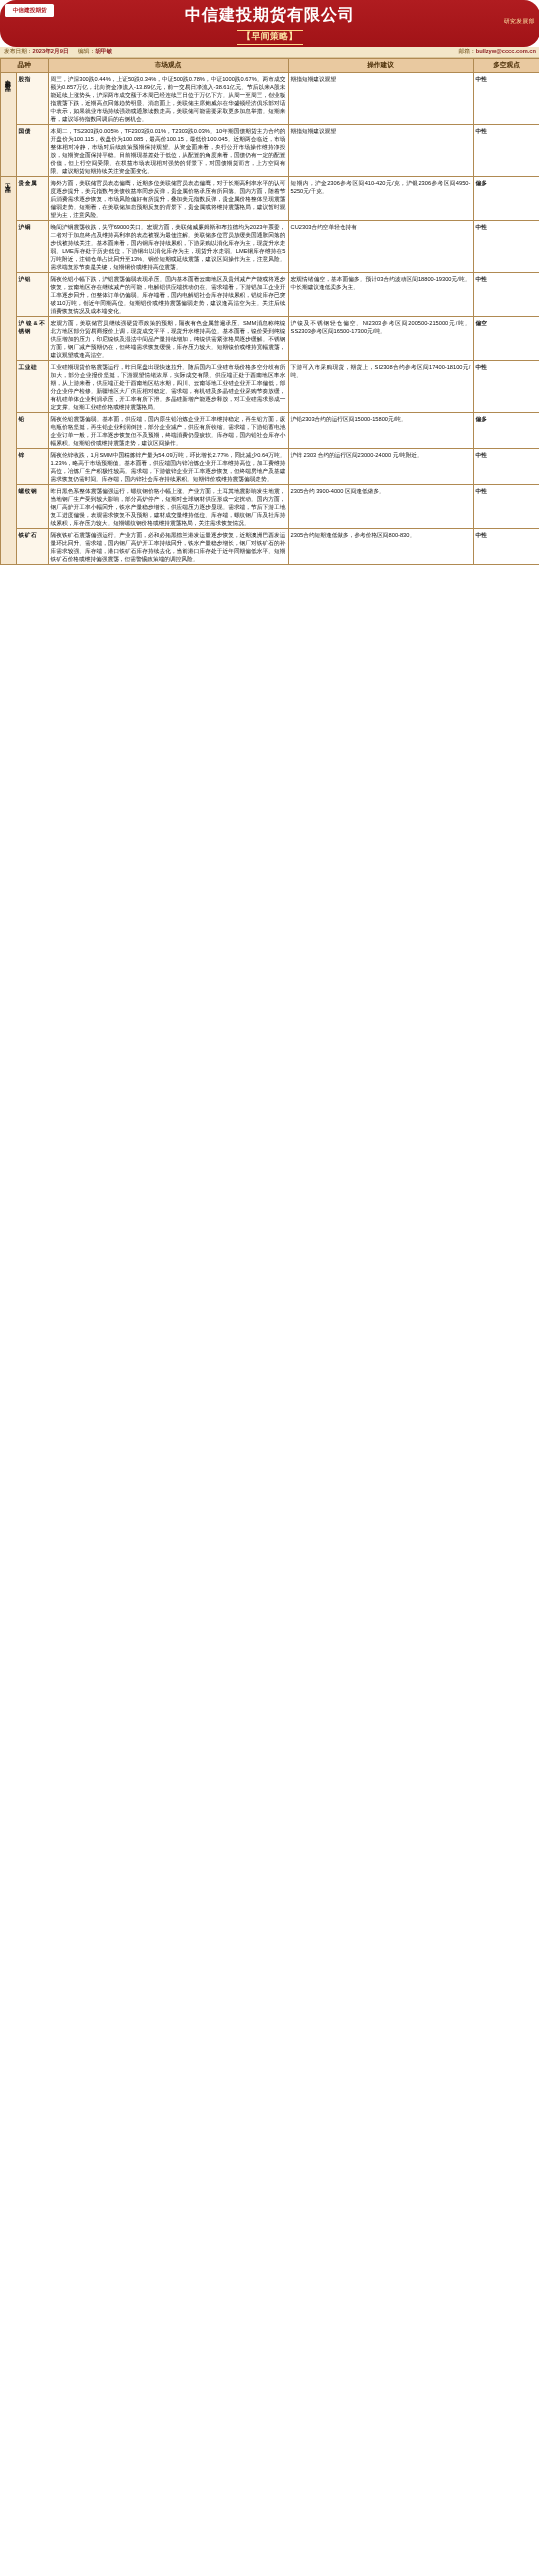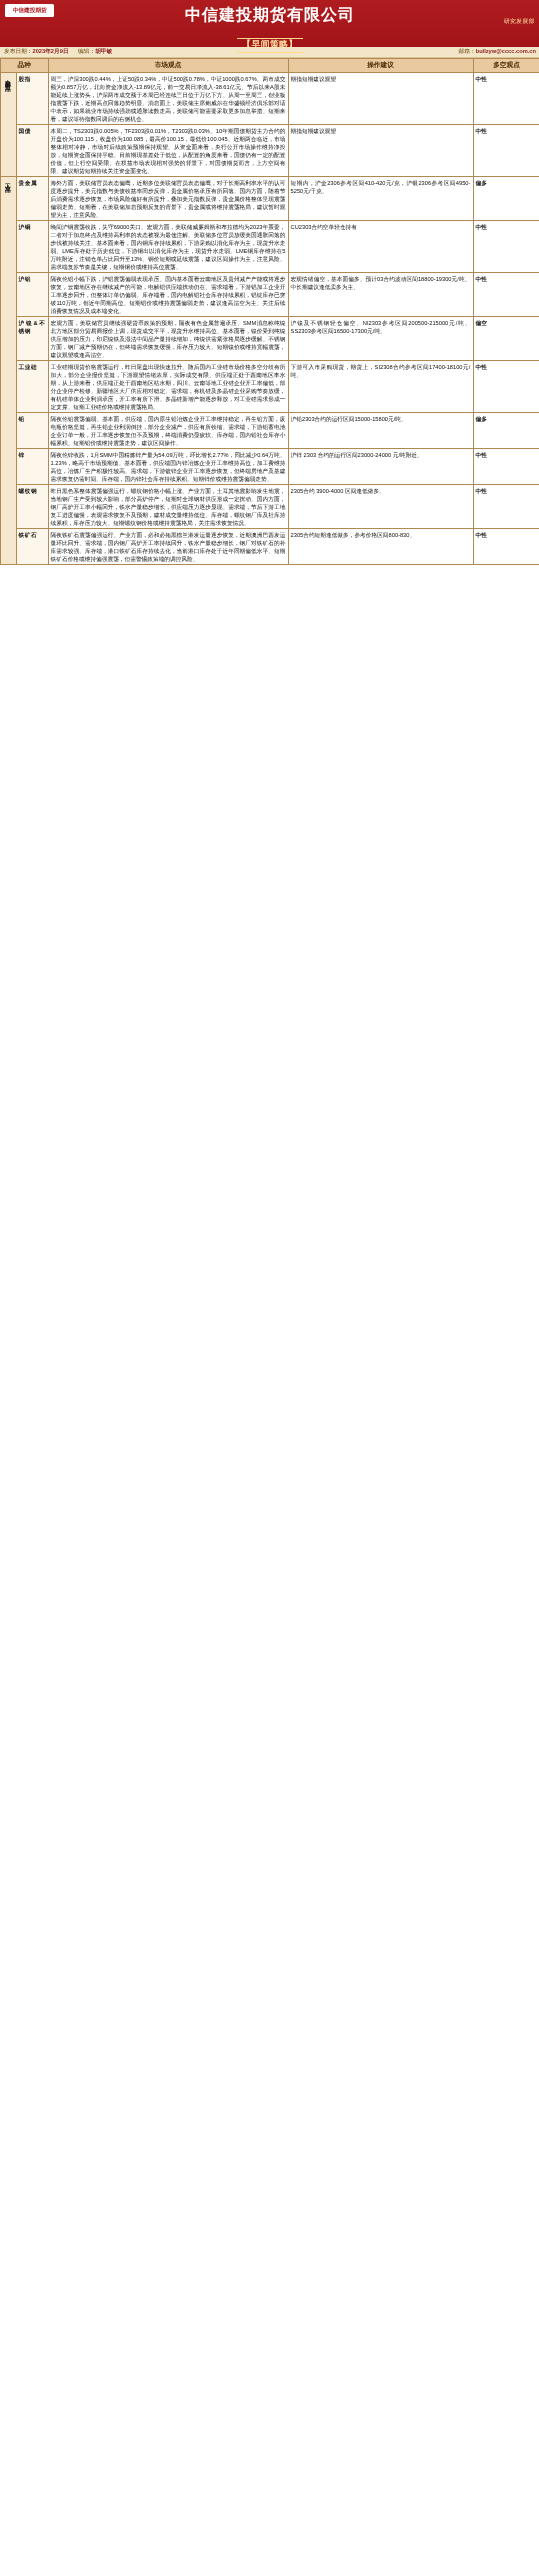--- a/index.html
+++ b/index.html
@@ -16,20 +16,21 @@
     width: 540px;
     position: relative;
     background: #fff;
   }
   
   .header {
     position: relative;
     background: linear-gradient(180deg, #b01c20 0%, #a11317 100%);
     height: 47px;
     padding: 0;
+    border-radius: 16px;
   }
   .logo {
     position: absolute;
     left: 5.2px;
     top: 4.1px;
     width: 49px;
     height: 13.4px;
     background: #fff;
     border-radius: 1.5px;
     display: flex;
@@ -44,21 +45,21 @@
     text-align: center;
     color: #fff;
     font-size: 16px;
     font-weight: bold;
     letter-spacing: 1px;
     padding-top: 5.2px;
     line-height: 19.6px;
   }
   .subtitle-wrap {
     text-align: center;
-    margin-top: 13px;
+    margin-top: 5px;
   }
   .subtitle {
     display: inline-block;
     color: #ffe9a8;
     font-size: 8.8px;
     font-weight: bold;
     letter-spacing: 0.5px;
     border-top: 0.5px solid #ffd98a;
     border-bottom: 0.5px solid #ffd98a;
     padding: 0.5px 5.2px;

